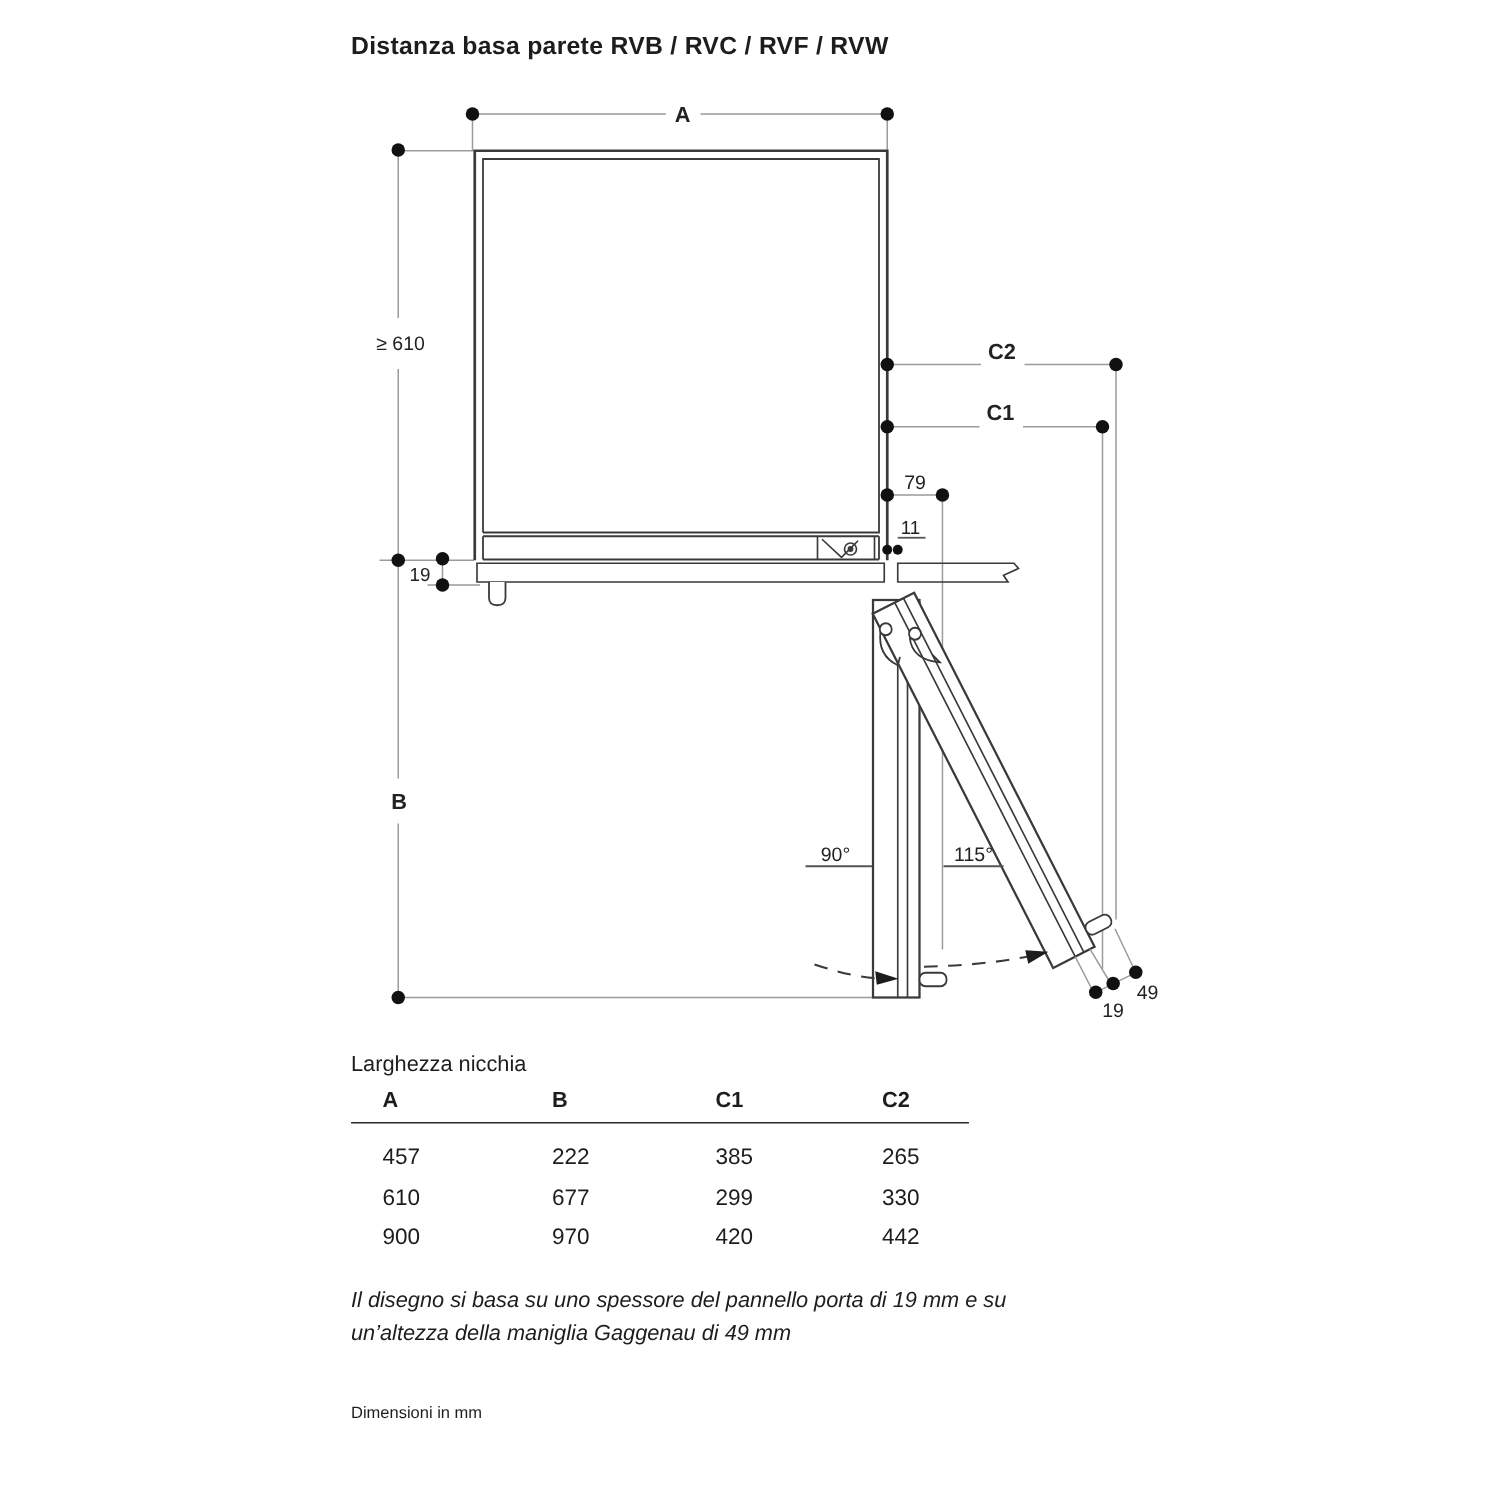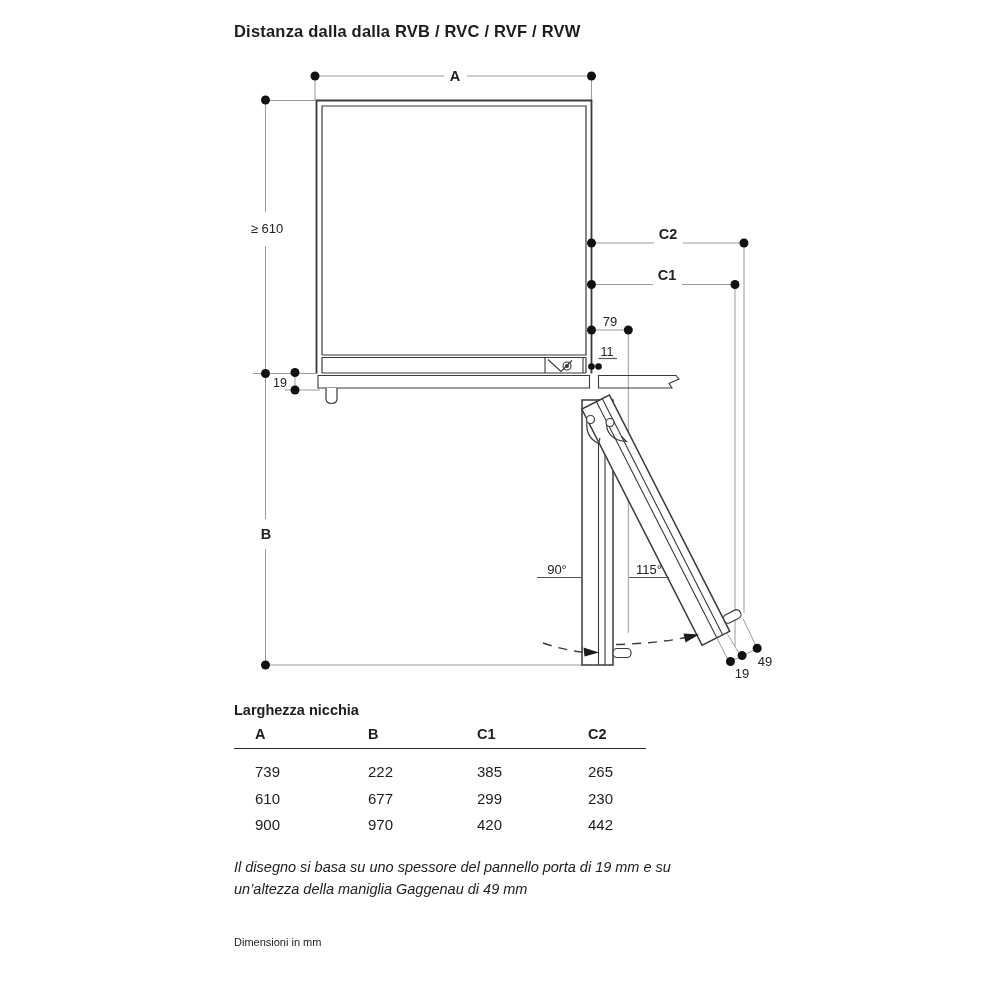--- a/index.html
+++ b/index.html
@@ -5,35 +5,35 @@
   html,body{margin:0;padding:0;background:#ffffff;}
   .page{position:relative;width:1000px;height:1000px;background:#fff;overflow:hidden;
         font-family:"Liberation Sans",sans-serif;color:#1d1d1d;}
   .title{position:absolute;left:234px;top:22px;font-size:16.5px;font-weight:bold;letter-spacing:.2px;}
   svg{position:absolute;left:0;top:0;}
   svg text{font-family:"Liberation Sans",sans-serif;fill:#222;}
   .lb{font-size:14.5px;font-weight:bold;}
   .ln{font-size:13px;font-weight:normal;}
   .ls{font-size:12.5px;font-weight:normal;}
   
-  .tbl-caption{position:absolute;left:234px;top:702px;font-size:14.5px;font-weight:bold;}
+  .tbl-caption{position:absolute;left:234px;top:702px;font-size:14.5px;}
   .tbl{position:absolute;left:234px;top:726px;width:412px;}
   .tbl .hrow,.tbl .drow{display:grid;grid-template-columns:113px 109px 111px 79px;padding-left:21px;}
   .tbl .hrow{font-weight:bold;font-size:14.5px;padding-bottom:6px;}
   .tbl .rule{border-top:1.5px solid #2a2a2a;margin:0 0 10px 0;}
   .tbl .drow{font-size:15px;line-height:26.5px;}
   .notes{position:absolute;left:234px;top:856px;width:478px;font-size:14.5px;line-height:22px;font-style:italic;}
   .units{position:absolute;left:234px;top:936px;font-size:11px;}
 </style>
 </head>
 <body>
 
 <div class="page">
 
-  <div class="title">Distanza dalla dalla RVB / RVC / RVF / RVW</div>
+  <div class="title">Distanza basa parete RVB / RVC / RVF / RVW</div>
 
   <svg width="1000" height="1000" viewBox="0 0 1000 1000">
 
     <g stroke="#9b9b9b" stroke-width="1" fill="none">
 
       <path d="M315,76 H444 M467,76 H591.5 M315,76 V100 M591.5,76 V100"></path>
 
       <path d="M265.5,100.5 H316 M265.5,100 V212 M265.5,246 V373.5"></path>
 
       <path d="M265.5,373.5 V519 M265.5,549 V665 M265.5,665 H582"></path>
@@ -145,30 +145,30 @@
   <div class="tbl-caption">Larghezza nicchia</div>
   <div class="tbl">
     <div class="hrow">
       <div>A</div>
       <div>B</div>
       <div>C1</div>
       <div>C2</div>
     </div>
     <div class="rule"></div>
     <div class="drow">
-      <div>739</div>
+      <div>457</div>
       <div>222</div>
       <div>385</div>
       <div>265</div>
     </div>
     <div class="drow">
       <div>610</div>
       <div>677</div>
       <div>299</div>
-      <div>230</div>
+      <div>330</div>
     </div>
     <div class="drow">
       <div>900</div>
       <div>970</div>
       <div>420</div>
       <div>442</div>
     </div>
   </div>
 
   <div class="notes">

